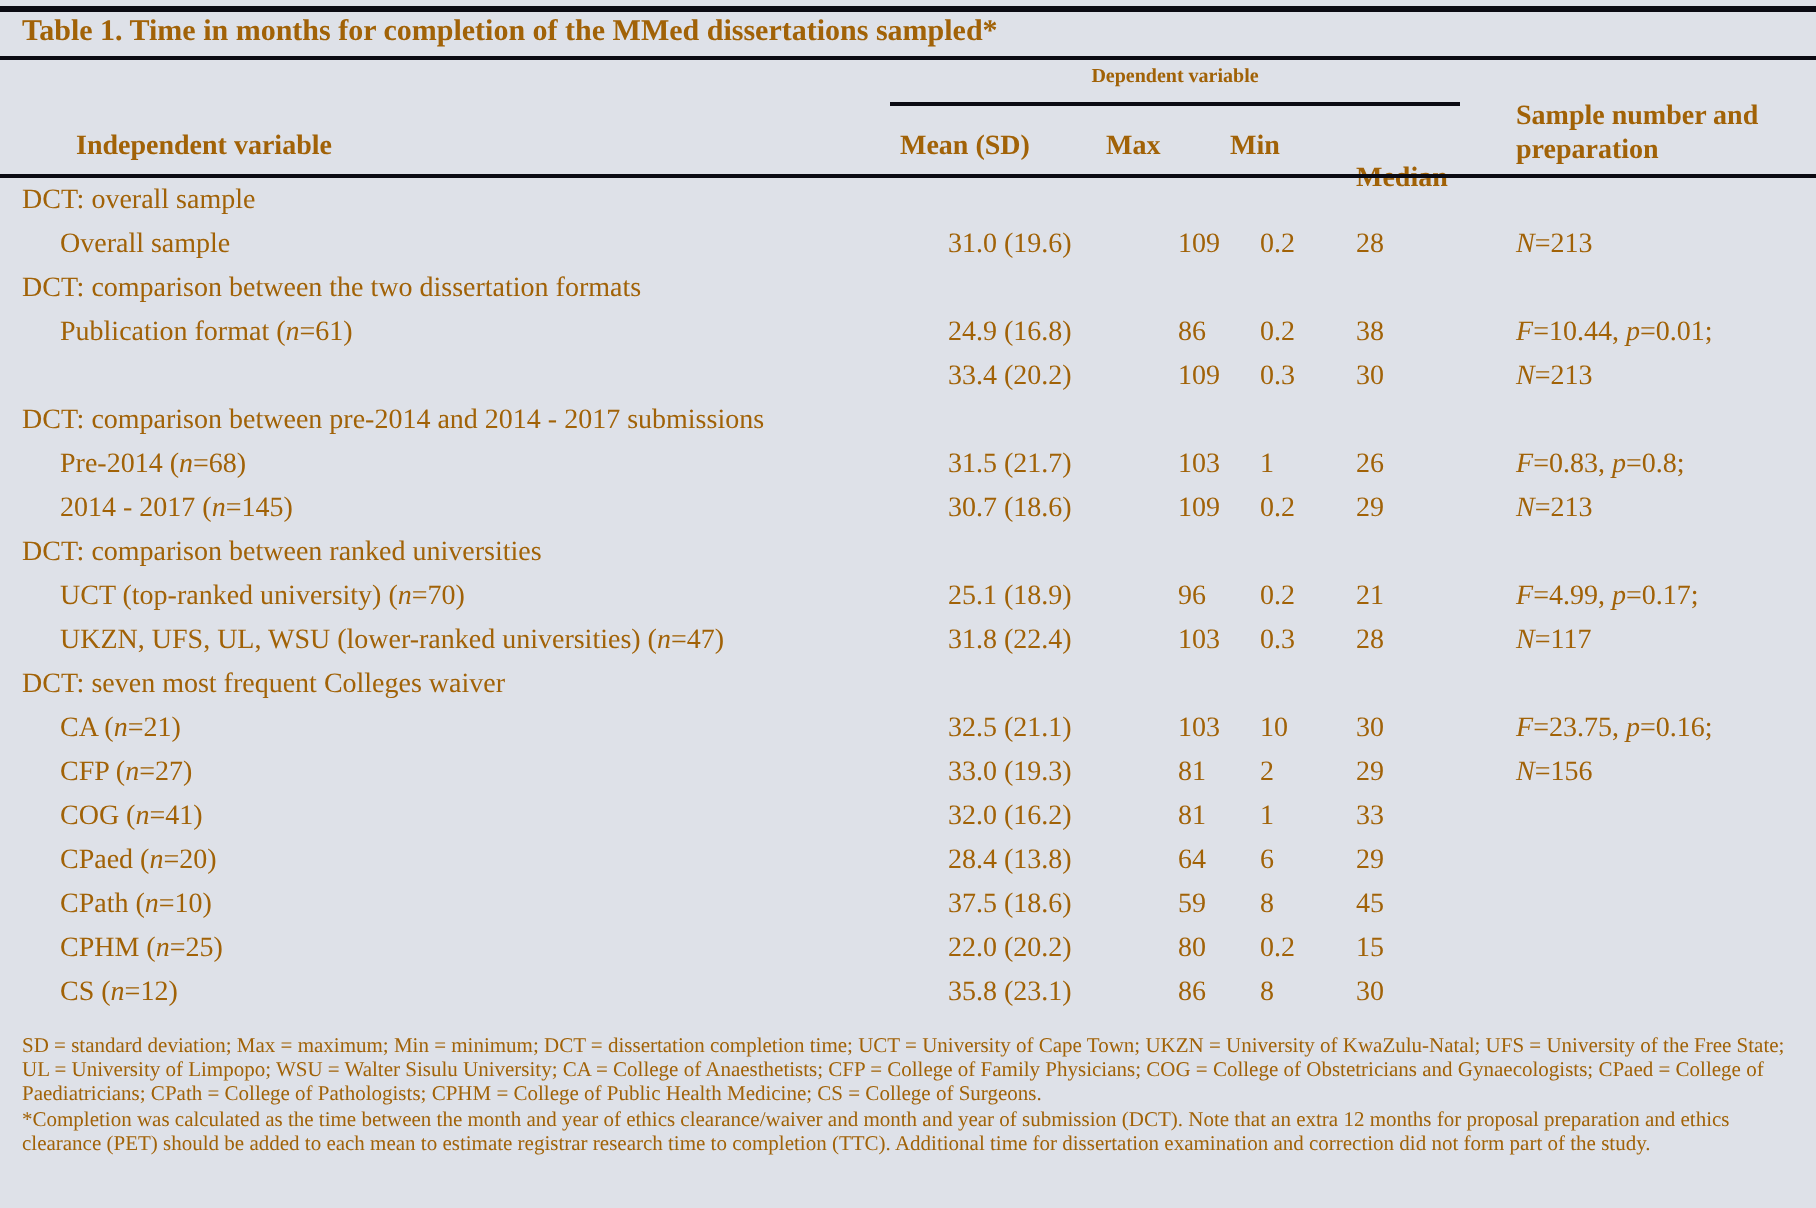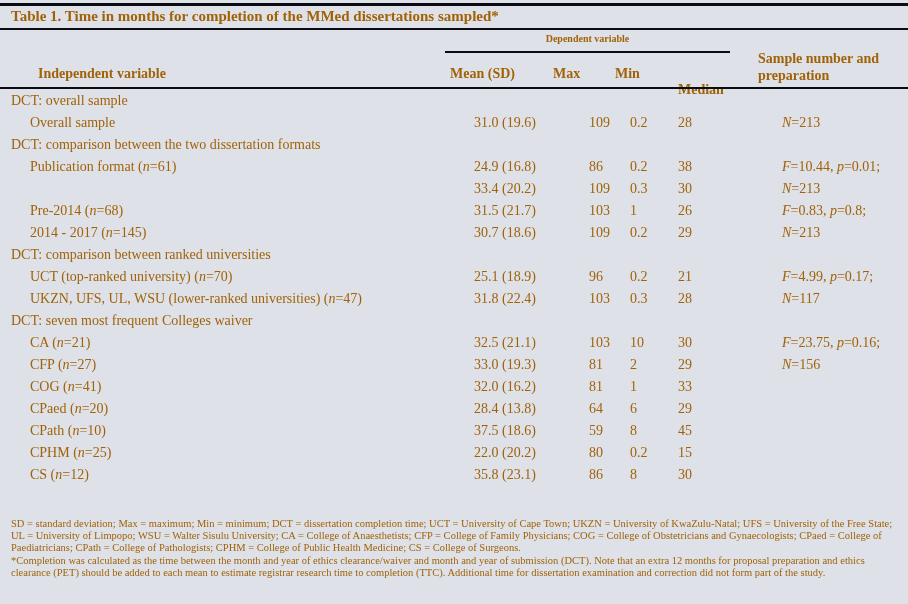--- a/index.html
+++ b/index.html
@@ -34,21 +34,21 @@
   .trow { position:relative; height:22px; }
   .cell {
     position:absolute; top:0; font-size:14px; line-height:22px; white-space:nowrap;
   }
   .lbl    { left:11px; }
   .indent { left:30px; }
   .mean   { left:450px;margin-left:24px; }
   .max    { left:553px;margin-left:36px; }
   .min    { left:582px;margin-left:48px; }
   .median { left:678px; }
-  .sig    { left:782px; }
+  .sig    { left:758px; }
   .footnotes {
     position:absolute; left:11px; top:518px; width:886px;
     font-size:10.5px; line-height:12.2px;
   }
   .footnotes i, .cell i { font-style:italic; }
 </style>
 </head>
 <body>
 
 <div class="page">
@@ -94,20 +94,23 @@
         <div class="cell min">0.2</div>
         <div class="cell median">38</div>
         <div class="cell sig"><i>F</i>=10.44, <i>p</i>=0.01;</div>
       </div>
       <div class="trow">
         <div class="cell mean">33.4 (20.2)</div>
         <div class="cell max">109</div>
         <div class="cell min">0.3</div>
         <div class="cell median">30</div>
         <div class="cell sig"><i>N</i>=213</div>
+      </div>
+      <div class="trow">
+        <div class="cell lbl">DCT: comparison between pre-2014 and 2014 - 2017 submissions</div>
       </div>
       <div class="trow">
         <div class="cell lbl indent">Pre-2014 (<i>n</i>=68)</div>
         <div class="cell mean">31.5 (21.7)</div>
         <div class="cell max">103</div>
         <div class="cell min">1</div>
         <div class="cell median">26</div>
         <div class="cell sig"><i>F</i>=0.83, <i>p</i>=0.8;</div>
       </div>
       <div class="trow">

